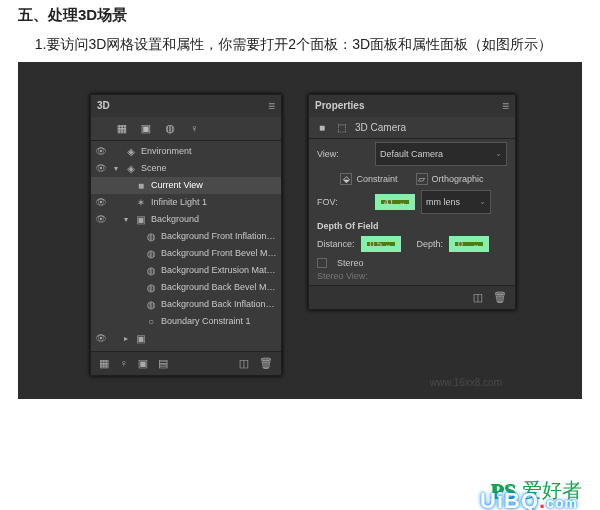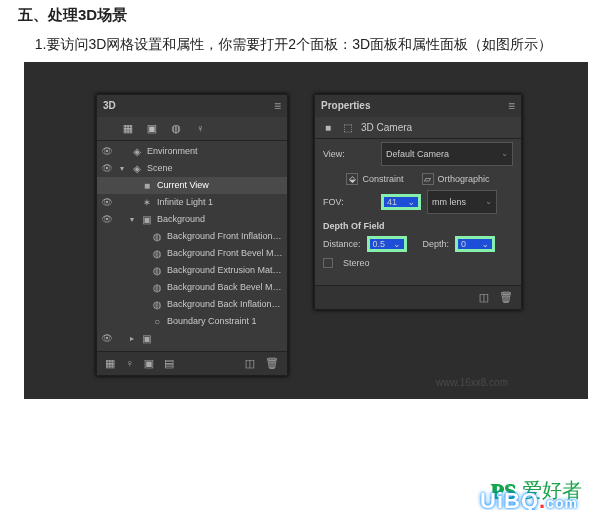--- a/index.html
+++ b/index.html
@@ -1,21 +1,21 @@
 <!DOCTYPE html>
 <html><head>
 <meta charset="utf-8">
 <style>
   * { box-sizing: border-box; margin: 0; padding: 0; }
   body { width: 600px; height: 510px; font-family: "Microsoft YaHei", sans-serif; font-size: 14px; color: #222; background: #fff; overflow: hidden; }
   .article { padding: 6px 18px 0 18px; }
   .article h3 { font-size: 15px; font-weight: bold; margin-bottom: 6px; }
   .article p { line-height: 1.9; margin-bottom: 4px; margin-top: 6px; }
   .indent { text-indent: 1.2em; }
-  .shot-wrap { margin-top: 2px; padding-left: 24px; }
+  .shot-wrap { margin-top: 2px; padding-left: 18px; }
   .shot { width: 564px; height: 337px; background: #2d2d2d; position: relative; font-family: Arial, sans-serif; }
   .panel { position: absolute; background: #3a3a3a; border: 1px solid #1e1e1e; box-shadow: 0 0 4px #000; }
   .panel.left { left: 72px; top: 32px; width: 192px; height: 282px; }
   .panel.right { left: 290px; top: 32px; width: 208px; height: 216px; }
   .titlebar { height: 22px; background: #333; display: flex; align-items: center; padding: 0 6px; font-size: 10px; color: #ccc; font-weight: bold; position: relative; }
   .titlebar .menulines { margin-left: auto; color: #999; font-size: 12px; }
   .tabbar { height: 24px; display: flex; align-items: center; gap: 10px; padding: 0 0 0 24px; border-bottom: 1px solid #222; }
   .tabbar .tico { width: 14px; height: 14px; color: #b8b8b8; display:flex; align-items:center; justify-content:center; font-size:11px; }
   .subhead { height: 22px; display: flex; align-items: center; gap: 6px; padding: 0 6px; font-size: 10px; color: #ccc; border-bottom: 1px solid #222; }
   .subhead .icon { width: 14px; height: 14px; color: #b8b8b8; display:flex; align-items:center; justify-content:center; }
@@ -31,21 +31,21 @@
   .bottombar .sp { flex: 1; }
   .proprow { display: flex; align-items: center; gap: 6px; padding: 3px 8px; font-size: 9px; color: #c8c8c8; }
   .proprow .plabel { width: 52px; }
   .sel-box { flex: 1; height: 24px; background: #2a2a2a; border: 1px solid #555; display: flex; align-items: center; padding: 0 4px; font-size: 9px; color: #ccc; position: relative; }
   .sel-box .dd { margin-left: auto; font-size: 8px; color: #888; }
   .toggle-row { display: flex; align-items: center; justify-content: center; gap: 18px; padding: 4px 0 2px; font-size: 9px; color: #c8c8c8; }
   .toggle-row .tg { display: flex; align-items: center; gap: 4px; }
   .toggle-row .tg .box { width: 12px; height: 12px; border: 1px solid #666; display:flex; align-items:center; justify-content:center; font-size:9px; }
   .section-title { padding: 4px 8px 2px; font-size: 9px; font-weight: bold; color: #d0d0d0; }
   .section-title.dim { color: #777; font-weight: normal; }
-  .small-field { width: 40px; height: 16px; background: #1d4ed8; border: 3px solid #86efac; display: inline-flex; align-items:center; padding:0 3px; font-size:9px; color:#ccc; }
+  .small-field { width: 40px; height: 16px; background: #4d7c0f; border: 6px solid #86efac; display: inline-flex; align-items:center; padding:0 3px; font-size:9px; color:#ccc; }
   .cb { width: 10px; height: 10px; border: 1px solid #666; margin-right: 4px; display:inline-block; }
   .watermark1 { position:absolute; right: 80px; bottom: 11px; font-size: 10px; color: #666; opacity:.5;}
   .wm-brand { position: absolute; right: 18px; bottom: 6px; display:flex; align-items:center; gap:6px; }
   .wm-ps { font-size: 22px; font-weight: bold; color: #1aa34a; text-shadow: 1px 1px 0 #0a5; font-family: "KaiTi","STKaiti",serif;}
   .wm-txt { font-size: 20px; color: #1aa34a; font-family: "KaiTi","STKaiti",serif;}
   .wm-uibq { position: absolute; right: 22px; bottom: -4px; font-size: 22px; font-weight: 900; color: #fff; text-shadow: 0 0 2px #08f, 0 0 4px #08f; letter-spacing:1px;}
   .wm-uibq .dot { color:#f33; text-shadow:none; }
   .wm-uibq .com { font-size:14px; }
 </style>
 </head>
@@ -208,20 +208,21 @@
         <span class="small-field">
             <span>0</span>
             <span class="dd" style="margin-left:auto">⌄</span>
           </span>
       </div>
 
       <div class="proprow">
         <span class="cb"></span>
         <span>Stereo</span>
       </div>
+      <div class="proprow section-title dim" style="padding-top:0">Stereo View:</div>
 
       <div class="bottombar">
         <span class="sp"></span>
         <span>◫</span>
         <span>🗑</span>
       </div>
     </div>
 
     <span class="watermark1">www.16xx8.com</span>
   </div>

